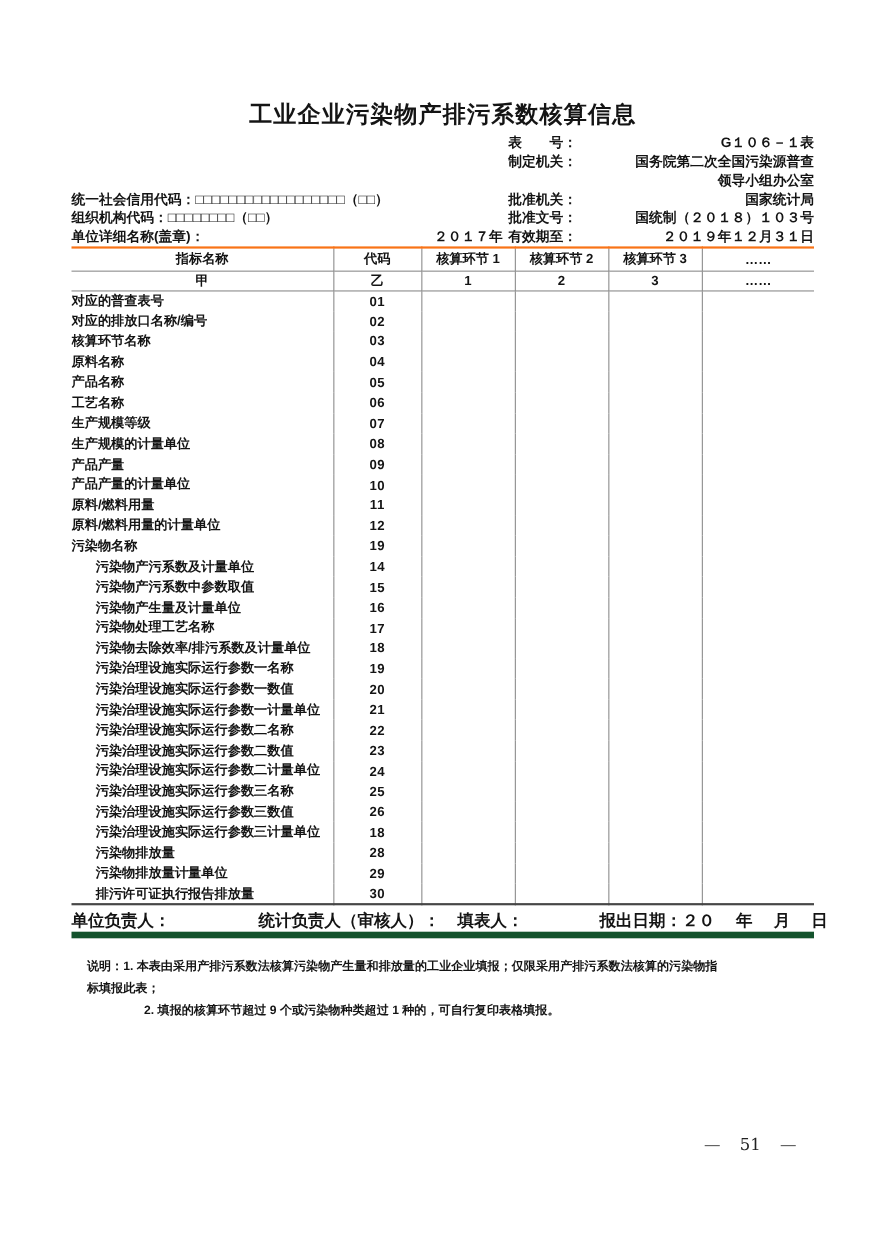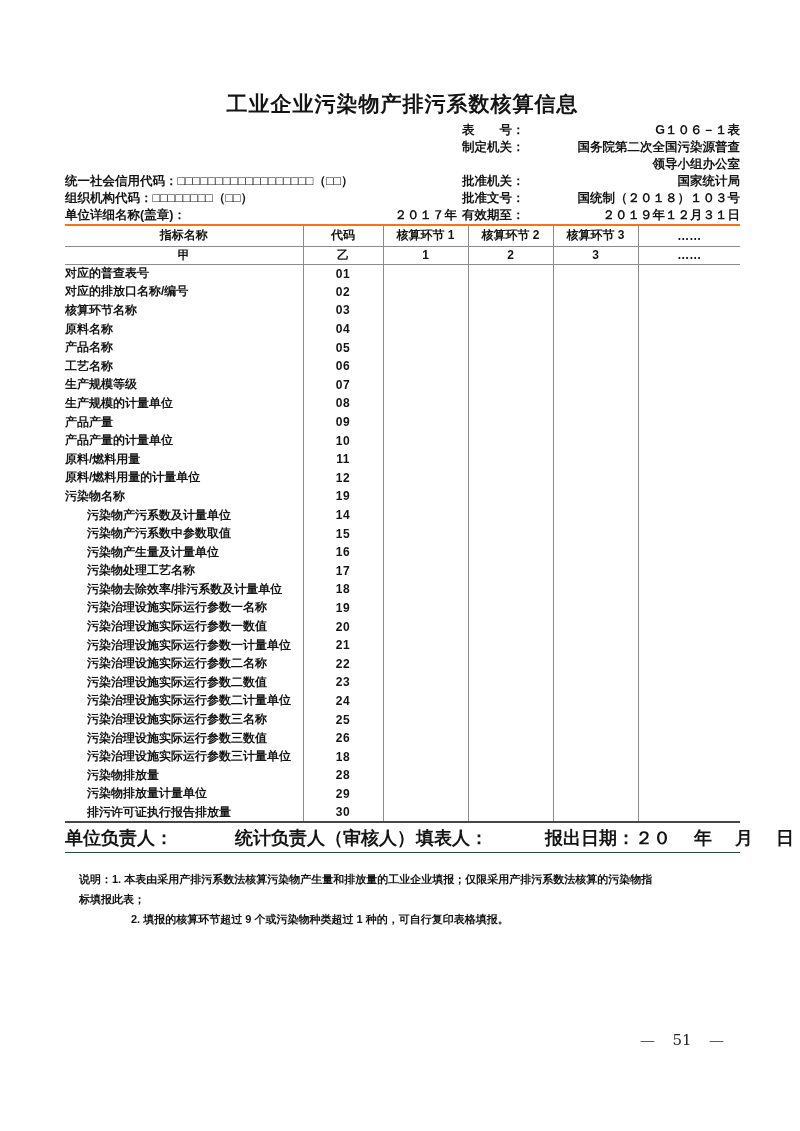--- a/index.html
+++ b/index.html
@@ -42,21 +42,21 @@
   tbody tr { height:18.6px; }
   .vline { border-right:1px solid #8c8c8c; }
   td.c-name { text-align:left; padding-left:8px; }
   td.c-name.indent { padding-left:22px; }
   td.c-code { text-align:center; letter-spacing:0.5px; }
   td.c-val { }
 
   
   .sig {
     position:absolute; top:825px; left:0; width:675px; height:28px;
-    border-bottom:1px solid #14532d; font-size:18px; line-height:26px; white-space:nowrap;
+    border-bottom:6px solid #14532d; font-size:15px; line-height:26px; white-space:nowrap;
   }
   .sig span { position:absolute; }
   .sig .s1 { left:0; }
   .sig .s2 { left:170px; }
   .sig .s3 { left:351px; }
   .sig .s4 { left:480px; }
 
   
   .notes { position:absolute; top:869px; left:14px; width:661px; font-size:11px; }
   .nline { line-height:20px; white-space:nowrap; }

